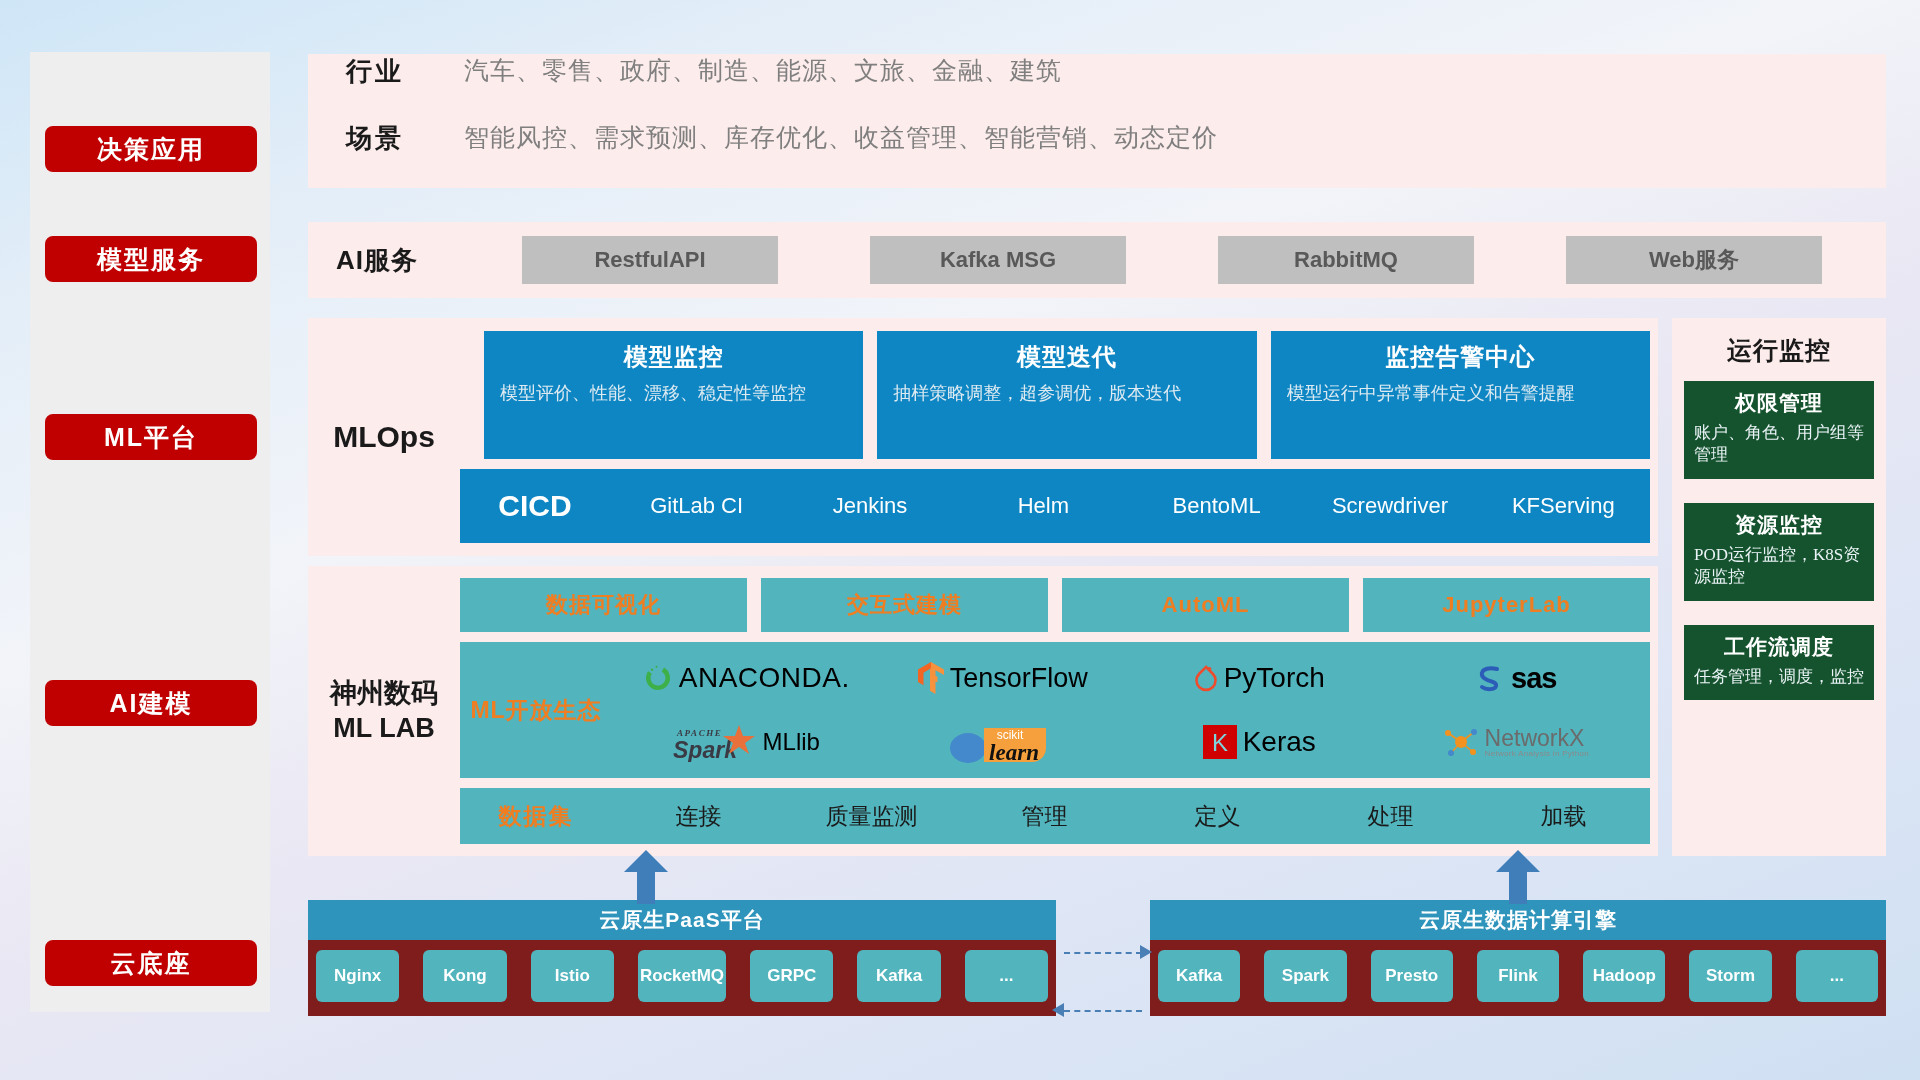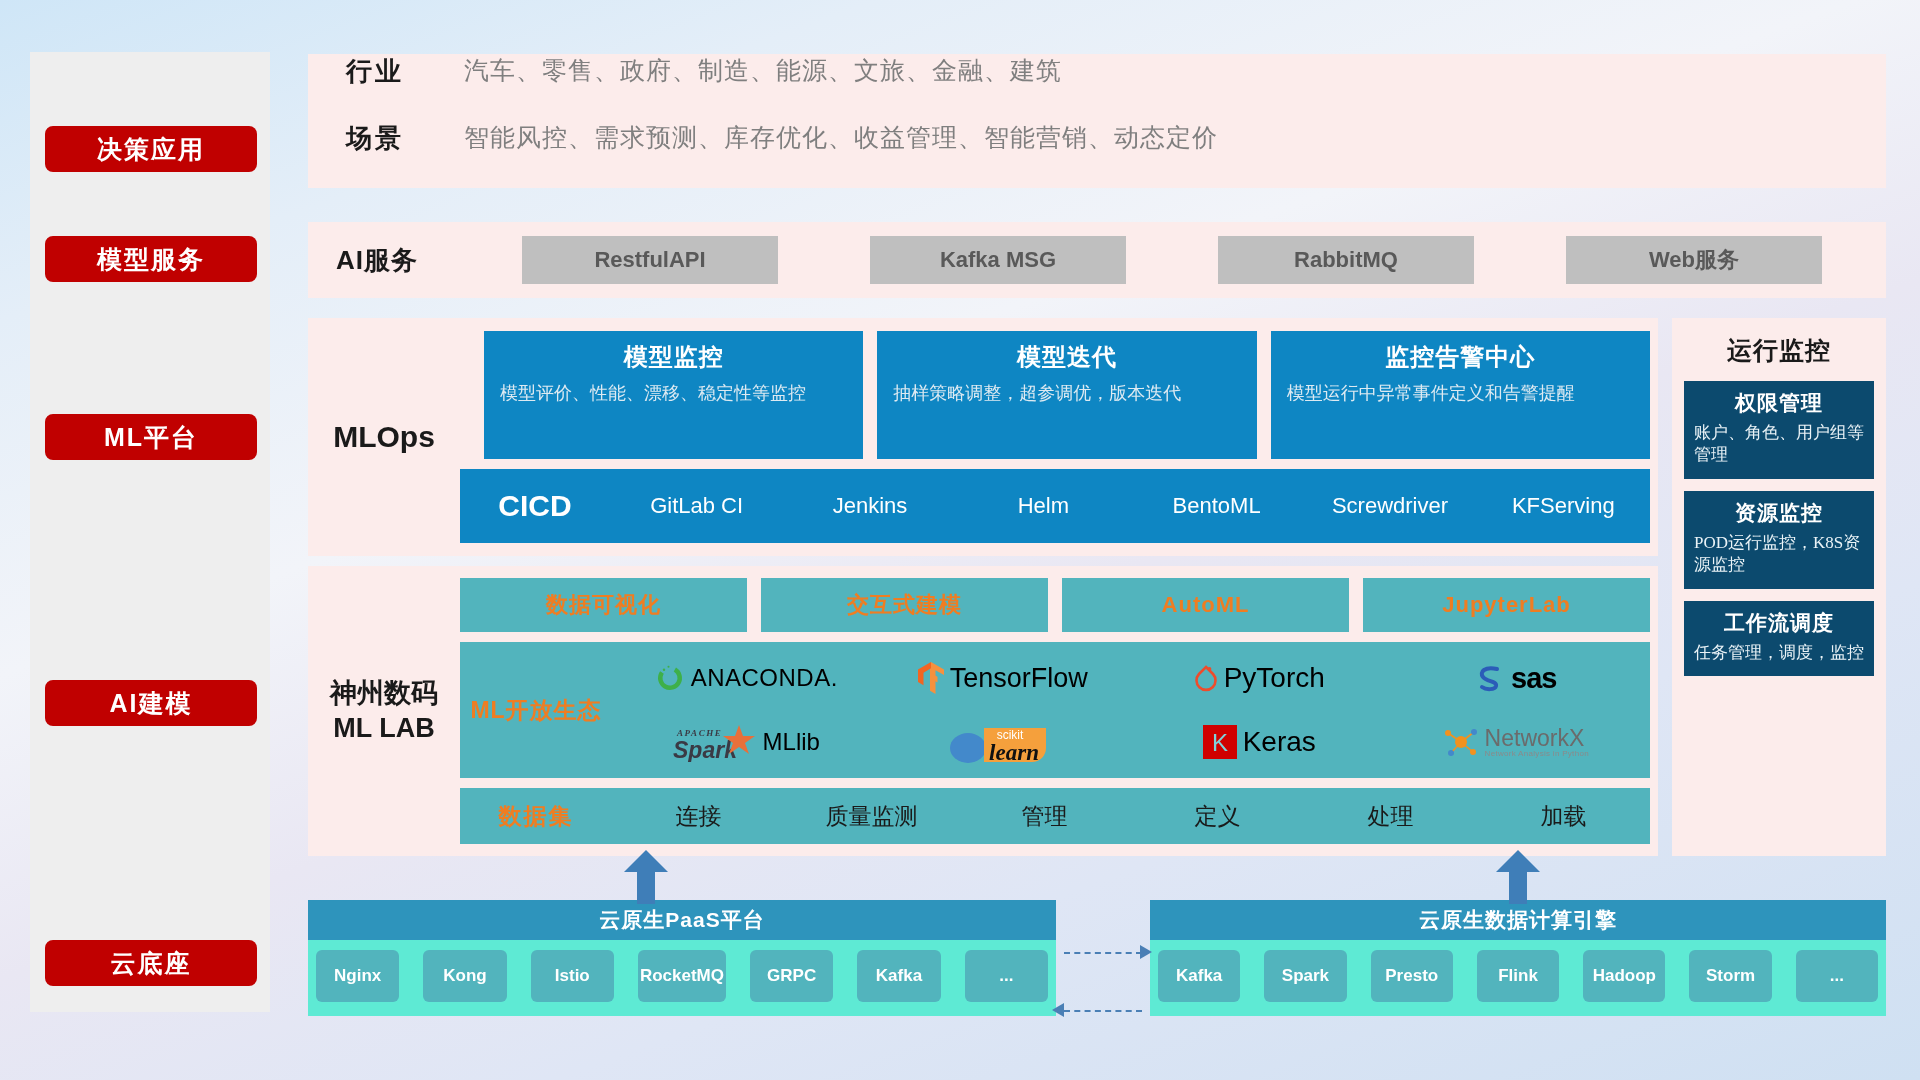--- a/index.html
+++ b/index.html
@@ -182,22 +182,22 @@
   #band-mon {
     left: 1672px; top: 318px; width: 214px; height: 538px;
     padding: 10px 12px;
     font-family: Liberation Serif, serif;
   }
   #mon-title {
     text-align: center; font-size: 25px; font-weight: bold; color: #1a1a1a;
     margin: 6px 0 14px 0; letter-spacing: 1px;
   }
   .mon-card {
-    background: #0c4a6e;
-    margin-bottom: 12px;
+    background: #14532d;
+    margin-bottom: 24px;
     padding: 8px 10px 12px 10px;
   }
   .mon-card-title {
     text-align: center; color: #ffffff; font-size: 21px; font-weight: bold;
     margin-bottom: 5px; letter-spacing: 1px;
   }
   .mon-card-desc { color: #eaf3f7; font-size: 17px; line-height: 1.32; }
   
   .cloud-group { position: absolute; z-index: 2; }
   #cloud-left { left: 308px; top: 900px; width: 748px; }
@@ -205,25 +205,24 @@
   .cloud-header {
     background: #2e94bc;
     height: 40px;
     color: #ffffff;
     font-size: 21px;
     font-weight: bold;
     display: flex; align-items: center; justify-content: center;
     letter-spacing: 1px;
   }
   .cloud-body {
-    background: #5eead4;
+    background: #7f1d1d;
     padding: 10px 8px 14px 8px;
     display: flex;
     gap: 24px;
-    justify-content: flex-end;
   }
   .cloud-chip {
     flex: 1;
     height: 52px;
     background: #52b4bd;
     border-radius: 6px;
     color: #ffffff;
     font-size: 17px;
     font-weight: bold;
     display: flex; align-items: center; justify-content: center;
@@ -347,21 +346,21 @@
 
         <div class="logo">
           <svg width="30" height="30" viewBox="0 0 40 40">
             <circle cx="20" cy="20" r="13" fill="none" stroke="#3EB049" stroke-width="6" stroke-dasharray="62 20" transform="rotate(-60 20 20)"></circle>
             <circle cx="12" cy="9" r="1.6" fill="#3EB049"></circle>
               <circle cx="8" cy="14" r="1.3" fill="#3EB049"></circle>
             <circle cx="6" cy="20" r="1.3" fill="#3EB049"></circle>
               <circle cx="8" cy="26" r="1.2" fill="#3EB049"></circle>
             <circle cx="18" cy="5" r="1.4" fill="#3EB049"></circle>
           </svg>
-          <span class="logo-text" style="font-size:24px;letter-spacing:0.5px">ANACONDA.</span>
+          <span class="logo-text" style="font-size:28px;letter-spacing:0.5px">ANACONDA.</span>
         </div>
 
         <div class="logo">
           <svg width="26" height="32" viewBox="0 0 26 32">
             <polygon points="13,0 26,7.5 26,13 17.5,8.2 17.5,32 12,28.8 12,5" fill="#F6913E"></polygon>
             <polygon points="13,0 0,7.5 0,20 5.5,23.2 5.5,10.7 13,6.3" fill="#F26522"></polygon>
             <polygon points="13,11 19.5,14.7 19.5,20.4 13,16.7" fill="#F6913E"></polygon>
           </svg>
           <span class="logo-text" style="font-size:27px">TensorFlow</span>
         </div>

